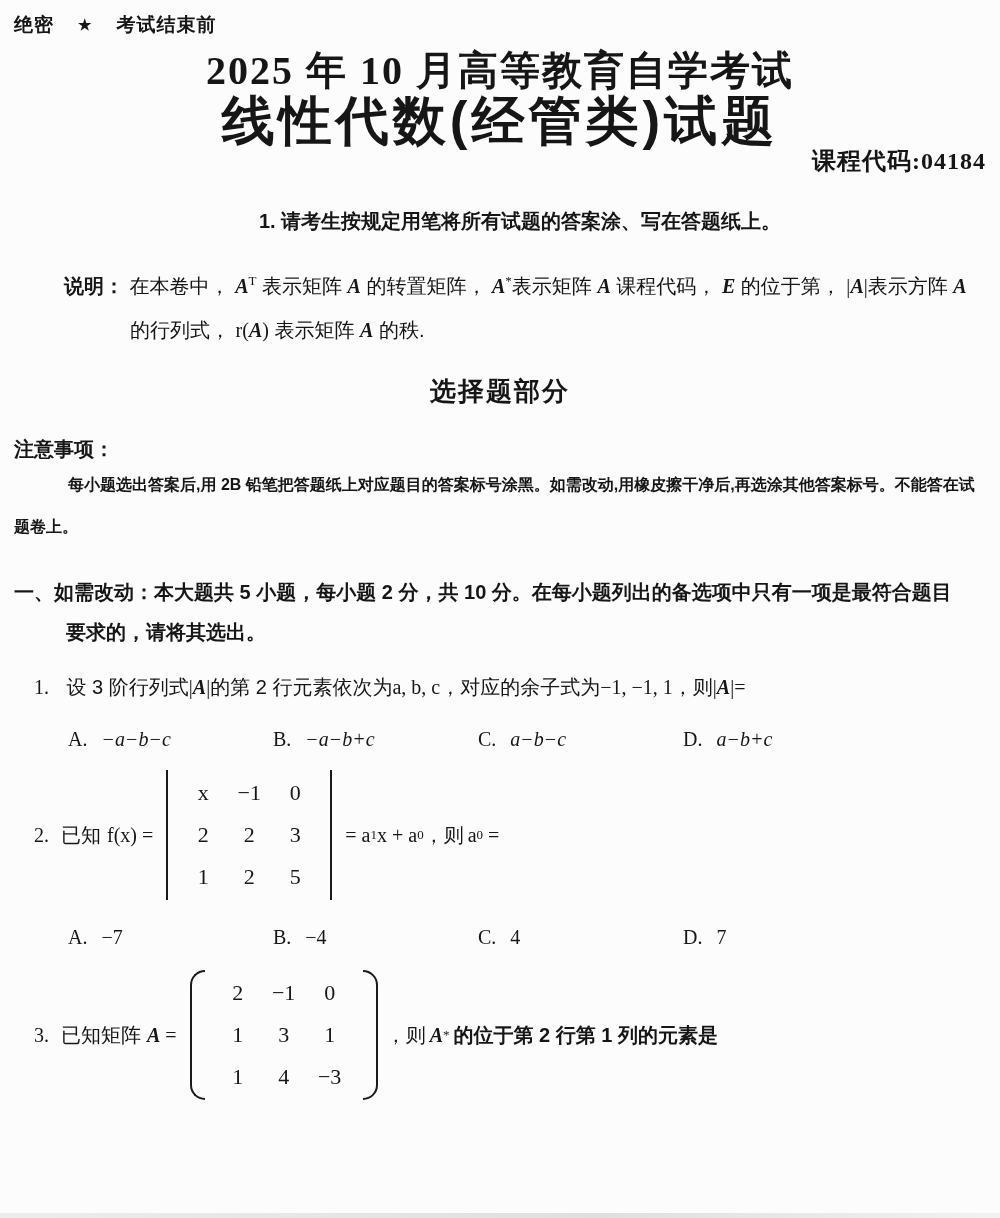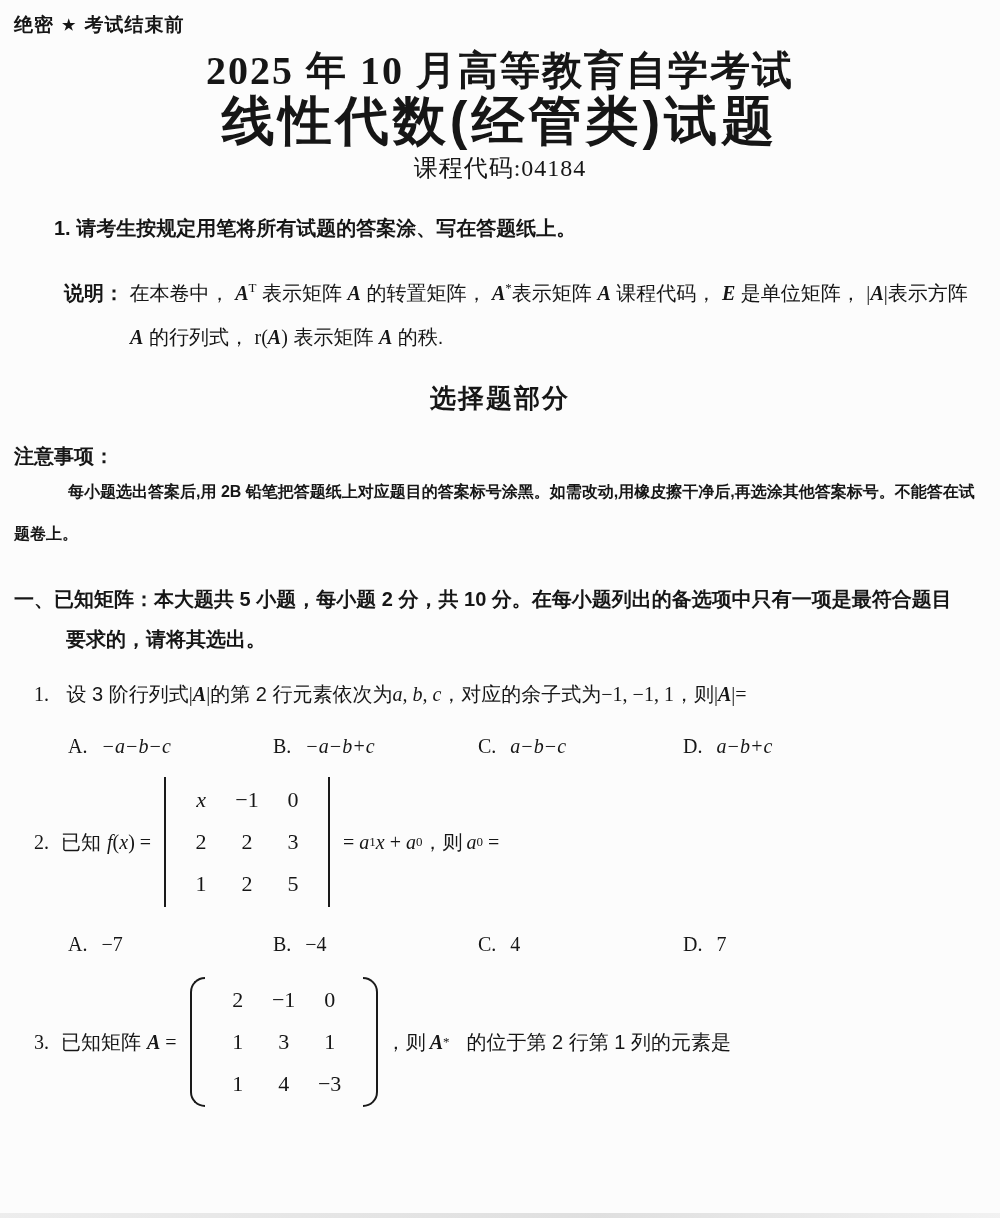--- a/index.html
+++ b/index.html
@@ -9,43 +9,43 @@
     color:#161616;
     font-family:"Liberation Sans",sans-serif;
     overflow:hidden;
     position:relative;
   }
   .page{padding:8px 14px 0 14px;}
 
   
   .classification{
     font-size:19px;font-weight:bold;letter-spacing:1px;
-    display:flex;align-items:center;gap:8px;
+    display:flex;align-items:center;gap:24px;
     margin-top:4px;
   }
   .classification .star{font-size:15px;}
 
   
   .h1{
     text-align:center;font-size:40px;font-weight:bold;
     font-family:"Liberation Serif",serif;
     letter-spacing:2px;margin-top:14px;line-height:38px;
   }
   .h2{
     text-align:center;font-size:53px;font-weight:bold;
     letter-spacing:4px;margin-top:6px;line-height:50px;
   }
   .h3{
-    text-align:center;font-size:24px;font-weight:normal;
+    text-align:right;font-size:24px;font-weight:bold;
     font-family:"Liberation Serif",serif;
-    margin-top:7px;line-height:30px;letter-spacing:1px;
-  }
-
-  
-  .notice{font-size:20px;font-weight:bold;}
+    margin-top:0;line-height:30px;letter-spacing:1px;
+  }
+
+  
+  .notice{font-size:20px;font-weight:bold;text-align:center;}
   .notice-1{margin-top:30px;line-height:30px;text-indent:40px;}
   .notice-2{margin-top:12px;line-height:40px;text-indent:40px;}
 
   
   .note-block{
     margin-top:28px;margin-left:50px;width:856px;
     font-size:20px;line-height:44px;
     padding-left:66px;text-indent:-66px;
   }
   .note-label{font-weight:bold;}
@@ -62,21 +62,21 @@
     text-indent:54px;width:966px;
   }
 
   .part1-heading{
     margin-top:24px;font-size:20px;font-weight:bold;line-height:40px;
     width:900px;padding-left:52px;text-indent:-52px;
   }
 
   
   .mserif{font-family:"Liberation Serif",serif;}
-  .mvar{font-family:"Liberation Serif",serif;font-style:italic;}
+  .mvar{font-family:"Liberation Serif",serif;}
   .mA{font-family:"Liberation Serif",serif;font-style:italic;font-weight:bold;}
   .msup{font-family:"Liberation Serif",serif;font-size:13px;vertical-align:super;line-height:0;}
   .msub{font-family:"Liberation Serif",serif;font-size:13px;vertical-align:sub;line-height:0;}
   .eqsp{margin:0 5px;}
 
   .qline{margin-left:20px;font-size:20px;line-height:30px;}
   .q1-line{margin-top:20px;}
   .qnum{margin-right:12px;font-family:"Liberation Serif",serif;}
   .mathline{display:flex;align-items:center;white-space:nowrap;}
   .q2-line{margin-top:16px;}
@@ -133,37 +133,37 @@
     <span class="note-label">说明：</span>
     <span>在本卷中，</span>
     <span class="mA">A</span><sup class="msup">T</sup>
     <span>表示矩阵</span>
     <span class="mA">A</span>
     <span>的转置矩阵，</span>
     <span class="mA">A</span><sup class="msup">*</sup><span>表示矩阵</span>
     <span class="mA">A</span>
     <span>课程代码，</span>
     <span class="mA">E</span>
-    <span>是单位矩阵，</span>
+    <span>的位于第，</span>
     <span class="mserif">|</span><span class="mA">A</span><span class="mserif">|</span><span>表示方阵</span>
     <span class="mA">A</span>
     <span>的行列式，</span>
     <span class="mserif">r</span><span class="mserif">(</span><span class="mA">A</span><span class="mserif">)</span>
     <span>表示矩阵</span>
     <span class="mA">A</span>
     <span>的秩.</span>
   </div>
 
   <div class="section-title">选择题部分</div>
 
   <div class="attention-label">注意事项：</div>
   <div class="attention-body">每小题选出答案后,用 2B 铅笔把答题纸上对应题目的答案标号涂黑。如需改动,用橡皮擦干净后,再选涂其他答案标号。不能答在试题卷上。</div>
 
   <div class="part1-heading">
-    <span>一、已知矩阵：</span><span>本大题共 5 小题，每小题 2 分，共 10 分。在每小题列出的备选项中只有一项是最符合题目要求的，请将其选出。</span>
+    <span>一、如需改动：</span><span>本大题共 5 小题，每小题 2 分，共 10 分。在每小题列出的备选项中只有一项是最符合题目要求的，请将其选出。</span>
   </div>
 
   <div class="qline q1-line">
     <span class="qnum">1.</span>
     <span>设 3 阶行列式</span><span class="mserif">|</span><span class="mA">A</span><span class="mserif">|</span><span>的第 2 行元素依次为</span><span class="mvar">a, b, c</span><span>，对应的余子式为</span><span class="mserif">−1, −1, 1</span><span>，则</span><span class="mserif">|</span><span class="mA">A</span><span class="mserif">|</span><span class="mserif">=</span>
   </div>
   <div class="options">
     <div class="opt">
         <span class="opt-label">A.</span>
         <span class="opt-val it">−a−b−c</span>
@@ -250,18 +250,18 @@
         <span>1</span>
         <span>1</span>
         <span>4</span>
         <span>−3</span>
       </span>
       <span class="paren paren-r"></span>
     </span>
     <span>，则</span>
     <span class="mA" style="margin-left:4px;">A</span>
       <sup class="msup">*</sup>
-    <span style="margin-left:17px;">的位于第 2 行第 1 列的元素是</span>
+    <span style="margin-left:4px;font-weight:bold;">的位于第 2 行第 1 列的元素是</span>
   </div>
 
 </div>
 
 <div class="bottom-shade"></div>
 
 </body></html>

